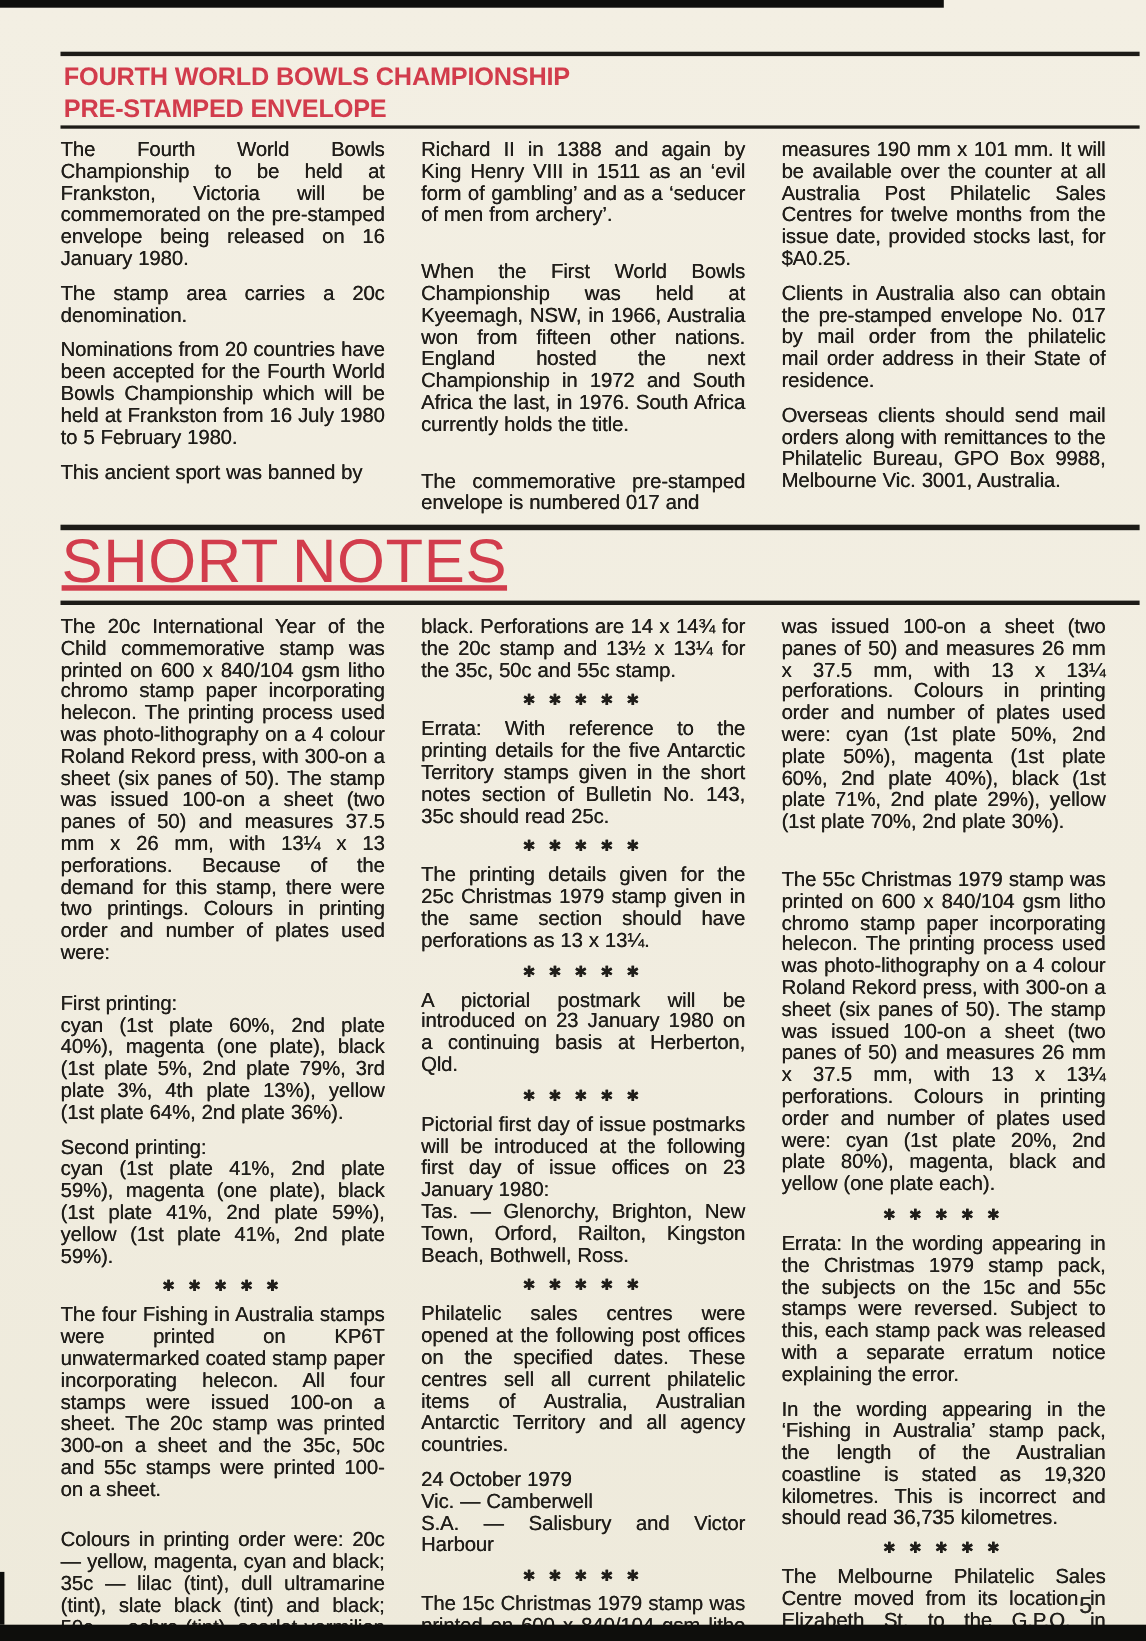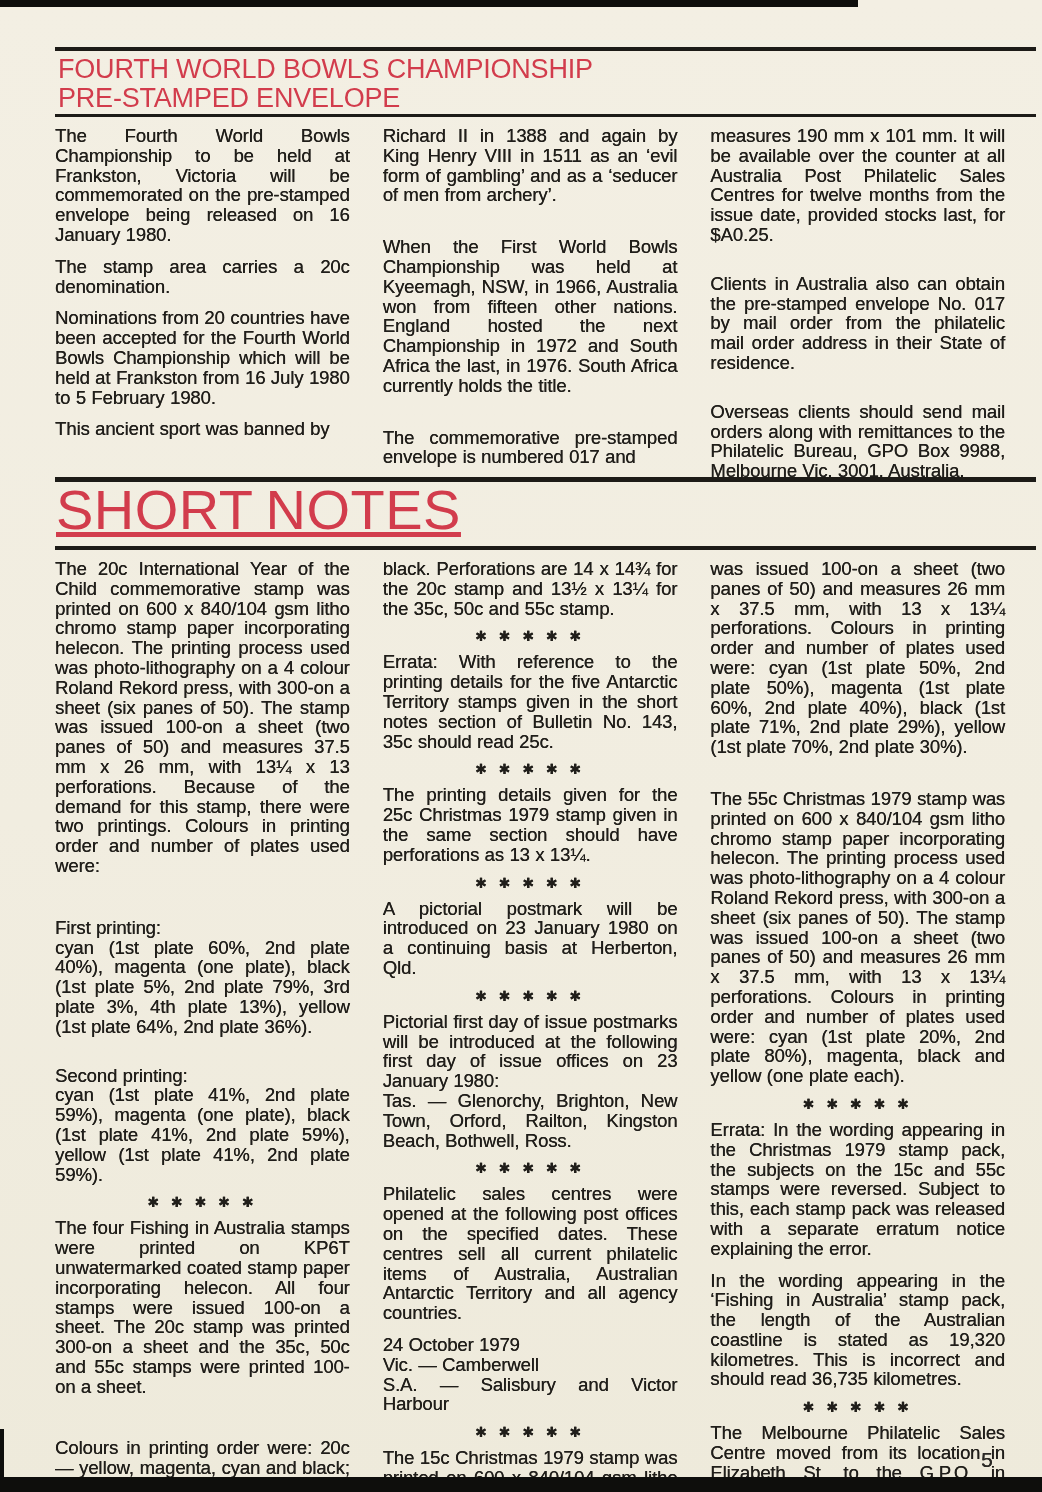--- a/index.html
+++ b/index.html
@@ -17,22 +17,22 @@
   .edge-left { left:0; bottom:15px; width:4px; height:48px; }
 
   .rule { position:absolute; left:55px; right:6px; background:#1d1b17; }
   .rule-a1-top { top:47px; height:4px; }
   .rule-a1-bot { top:114px; height:3px; }
   .rule-a2-top { top:477px; height:5px; }
   .rule-a2-bot { top:546px; height:4px; }
 
   .a1-title {
     position:absolute; top:55px; left:58px;
-    color:#d23c4c; font-size:27px; line-height:29px;
-    font-weight:400; letter-spacing:-0.2px;
+    color:#d23c4c; font-size:23px; line-height:29px;
+    font-weight:700; letter-spacing:-0.2px;
   }
   .a2-title {
     position:absolute; top:481px; left:56px; margin:0;
     color:#d23c4c; font-size:56px; line-height:58px;
     font-weight:400; letter-spacing:0.5px; word-spacing:-3px;text-decoration:underline;
   }
 
   .cols { position:absolute; left:55px; width:950px; display:flex; gap:33px; }
   .cols-a1 { top:126px; }
   .cols-a2 { top:559px; }
@@ -44,22 +44,22 @@
     text-align:justify; white-space:pre-line;
     letter-spacing:-0.1px; word-spacing:0.4px;
     text-shadow:0.25px 0 0 currentColor;
   }
   .stars {
     margin:-1px 0 9px;
     font-size:14px; line-height:14px; font-weight:bold;
     text-align:center; letter-spacing:4px;
     text-shadow:0.25px 0 0 currentColor;
   }
-  .mt-md  { margin-top:17px; }
-  .mt-lg  { margin-top:30px; }
+  .mt-md  { margin-top:0; }
+  .mt-lg  { margin-top:14px; }
   .mt-xl  { margin-top:20px; }
   .mt-xxl { }
 
   .page-number {
     position:absolute; top:1448px; left:981px;
     font-size:21px; color:#2a2825;
     text-shadow:0.25px 0 0 currentColor;
   }
 </style>
 </head>

